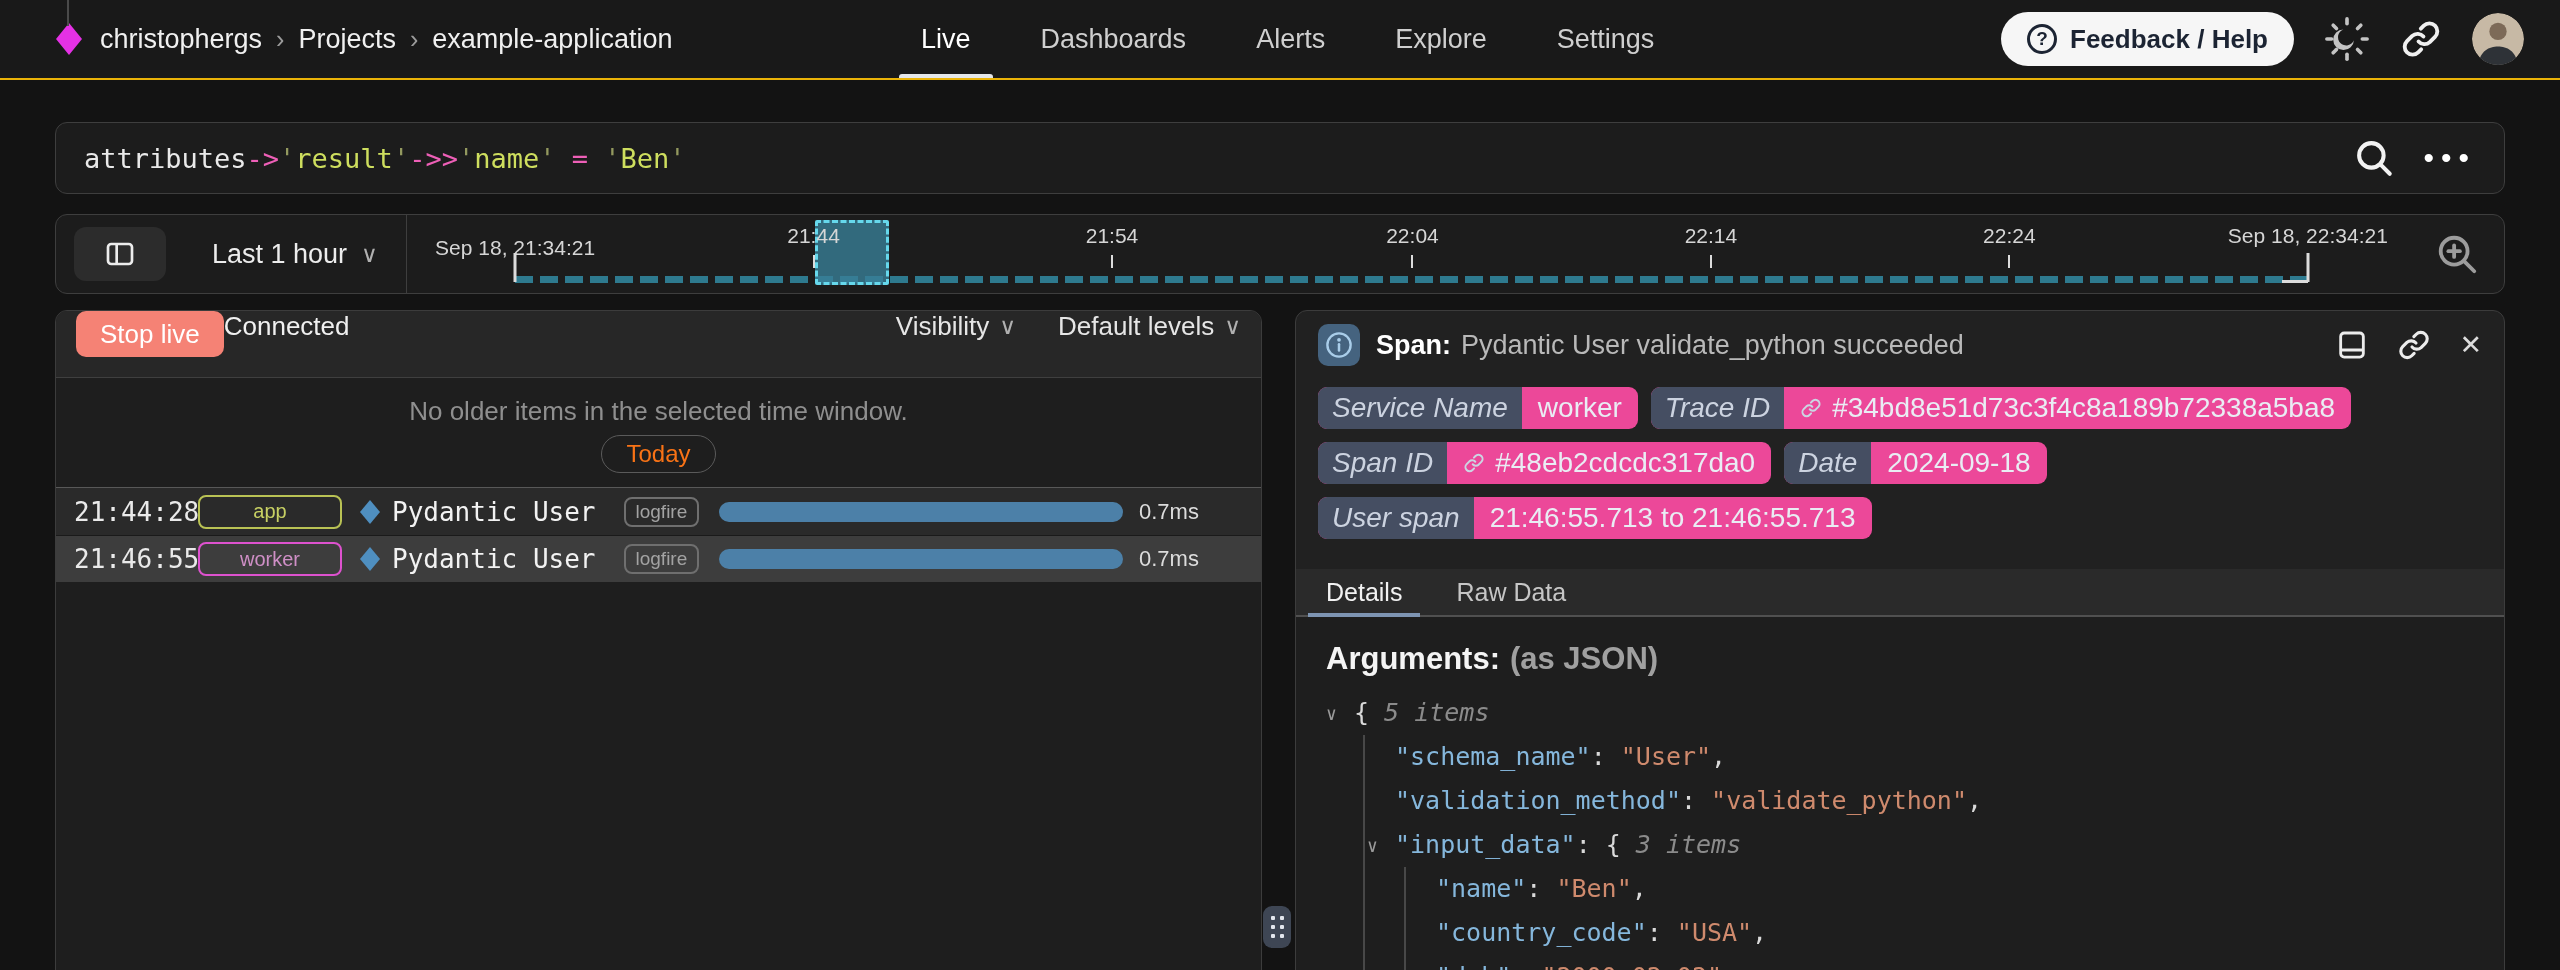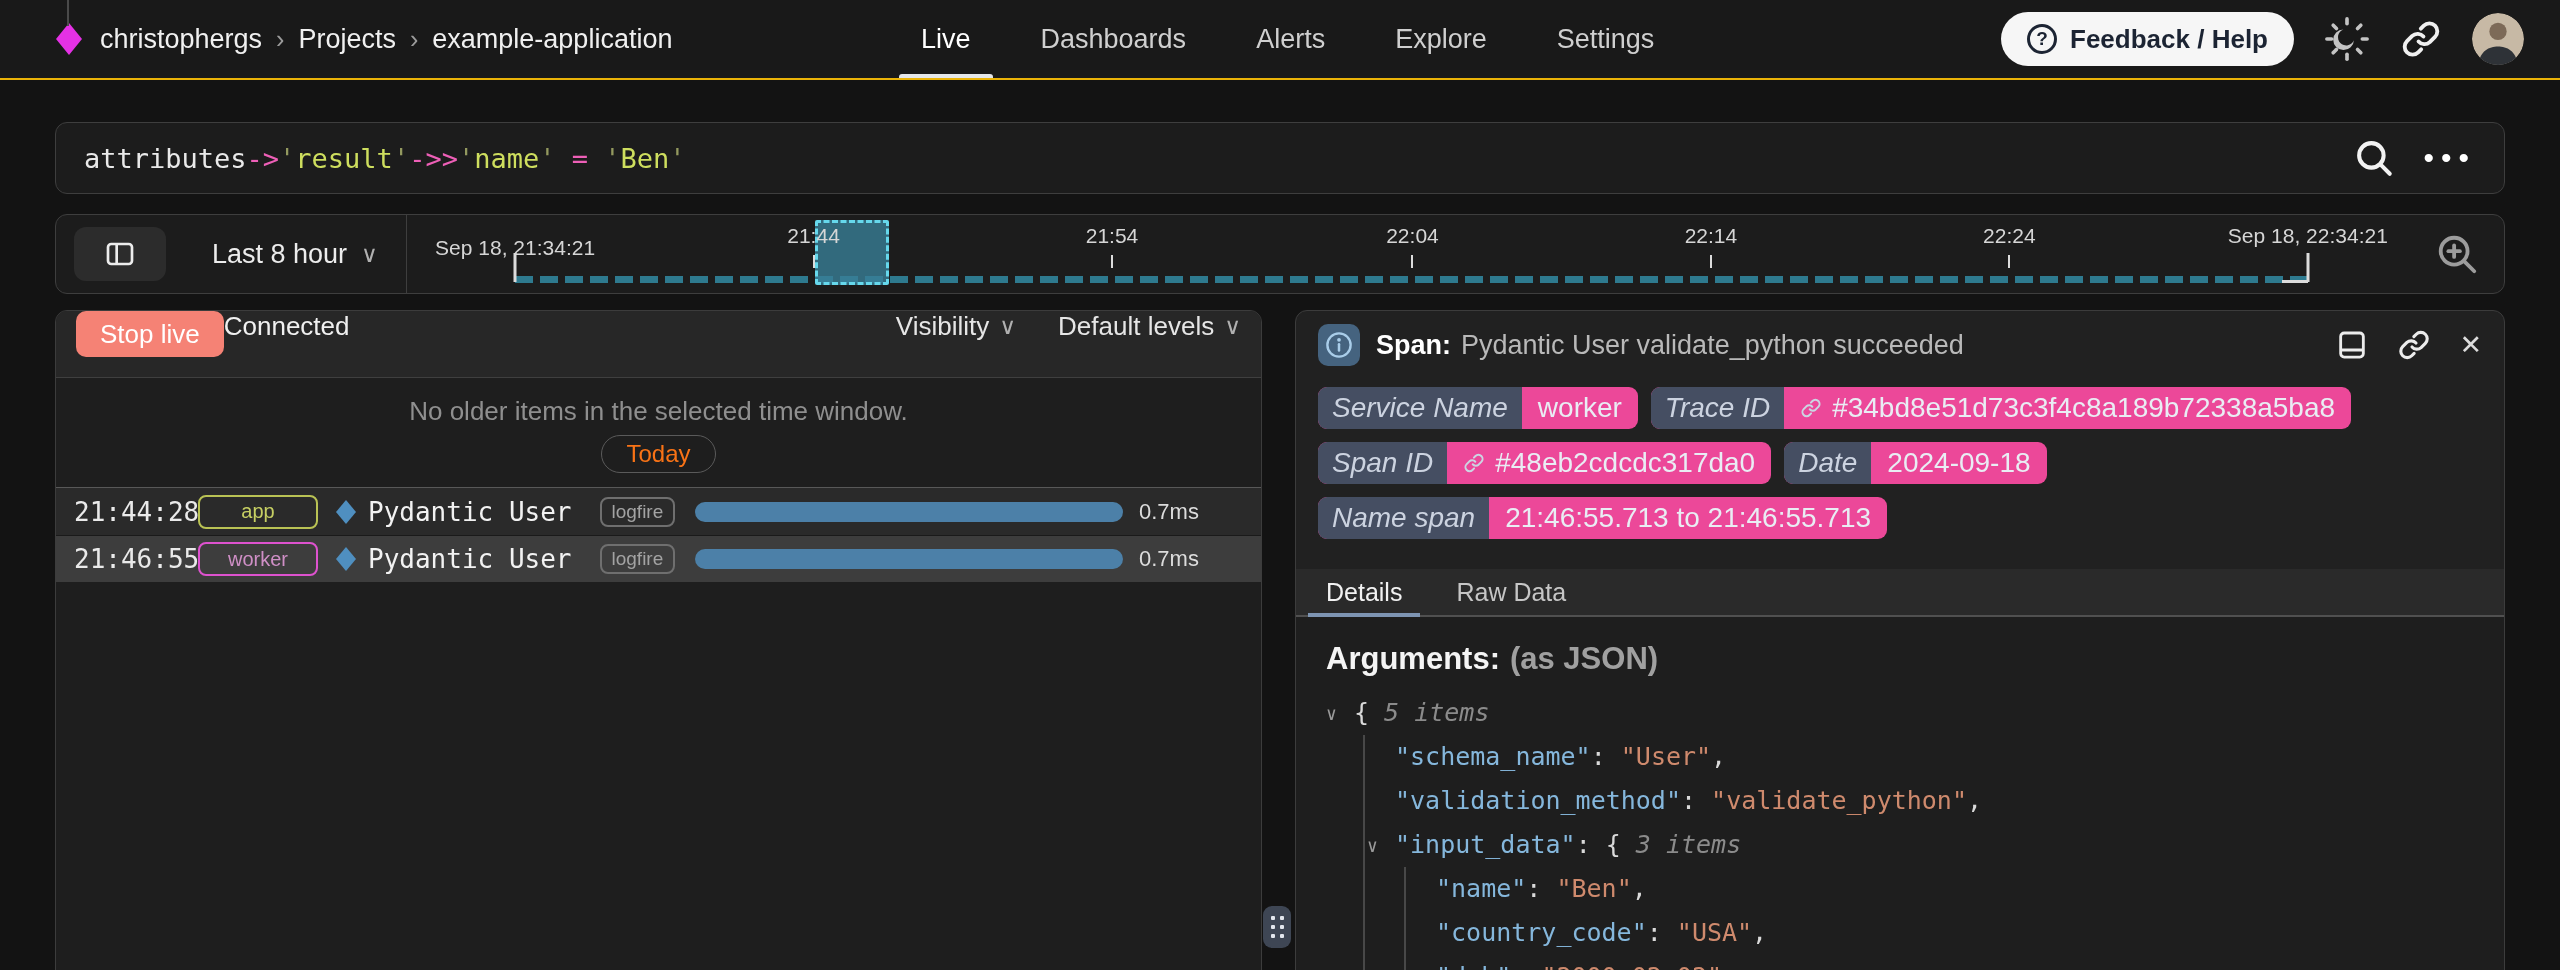--- a/index.html
+++ b/index.html
@@ -61,21 +61,21 @@
 
   .empty{padding:18px 0 14px;text-align:center;flex:none}
   .empty-msg{color:#8f8f8f;font-size:26px}
   .today{display:inline-flex;margin-top:8px;border:1px solid #5a5a5a;border-radius:22px;padding:4px 24px;color:#f97316;font-size:24px;cursor:pointer}
 
   .rows{border-top:1px solid #585858;flex:none}
   .live-row{height:47px;display:flex;align-items:center;padding:0 56px 0 18px;background:#2a2a2a;cursor:pointer}
   .live-row.selected{background:#3d3d3d}
   .live-row + .live-row{border-top:1px solid #1a1a1a}
   .lr-time{font-family:"DejaVu Sans Mono",monospace;color:#eaeaea;font-size:26px;width:124px;flex:none}
-  .lr-svc{width:120px;height:34px;border:2px solid;border-radius:8px;display:grid;place-items:center;font-size:20px;flex:none;margin-right:18px}
+  .lr-svc{width:144px;height:34px;border:2px solid;border-radius:8px;display:grid;place-items:center;font-size:20px;flex:none;margin-right:18px}
   .lr-diamond{margin-right:12px;display:grid;place-items:center}
   .lr-title{font-family:"DejaVu Sans Mono",monospace;color:#f2f2f2;font-size:26px;margin-right:28px;white-space:nowrap}
   .lr-scope{height:30px;border:2px solid #6f6f6f;border-radius:8px;color:#a3a3a3;font-size:19px;display:grid;place-items:center;padding:0 10px;margin-right:20px}
   .lr-bar{flex:1;height:20px;background:#4c80a8;border-radius:10px;margin-right:16px}
   .lr-dur{color:#dcdcdc;font-size:22px;width:66px;flex:none}
 
   
   .span-header{height:68px;display:flex;align-items:center;padding:0 22px;gap:16px;flex:none}
   .info-chip{width:42px;height:42px;border-radius:10px;background:#45637f;display:grid;place-items:center;flex:none}
   .span-title{font-size:27px;color:#b9b9b9;white-space:nowrap;overflow:hidden}
@@ -188,21 +188,21 @@
 <div class="timelinebar">
   <button class="tl-toggle">
     <span class="icon">
       <svg width="32" height="32" viewBox="0 0 24 24" fill="none" stroke="#ededed" stroke-width="2">
         <rect x="3" y="4.5" width="18" height="15" rx="2.5"></rect>
           <line x1="9.5" y1="4.5" x2="9.5" y2="19.5"></line>
       </svg>
     </span>
   </button>
   <div class="tl-range">
-    <span>Last 8 hour</span>
+    <span>Last 1 hour</span>
     <span class="chev">∨</span>
   </div>
   <div class="tl-divider"></div>
   <div class="tl-strip">
       <div class="tl-base" style="left: 5.4%; right: 5.1%;"></div>
       <div class="tl-sel" style="left: 20.35%; width: 3.7%;"></div>
       <div class="tl-label" style="left: 5.4%; margin-top: 12px;">Sep 18, 21:34:21</div>
       <div class="tl-tick end" style="left: 5.4%;"></div>
       <div class="tl-label" style="left: 20.3%;">21:44</div>
       <div class="tl-tick" style="left: 20.3%;"></div>
@@ -341,21 +341,21 @@
             <span>#48eb2cdcdc317da0</span>
           </span>
         </div>
         <div class="meta-badge">
           <span class="mb-label">Date</span>
           <span class="mb-value">
             <span>2024-09-18</span>
           </span>
         </div>
         <div class="meta-badge">
-          <span class="mb-label">Name span</span>
+          <span class="mb-label">User span</span>
           <span class="mb-value">
             <span>21:46:55.713 to 21:46:55.713</span>
           </span>
         </div>
       </div>
 
     <div class="detail-tabs">
         <div class="dtab active">Details</div>
         <div class="dtab">Raw Data</div>
       </div>

